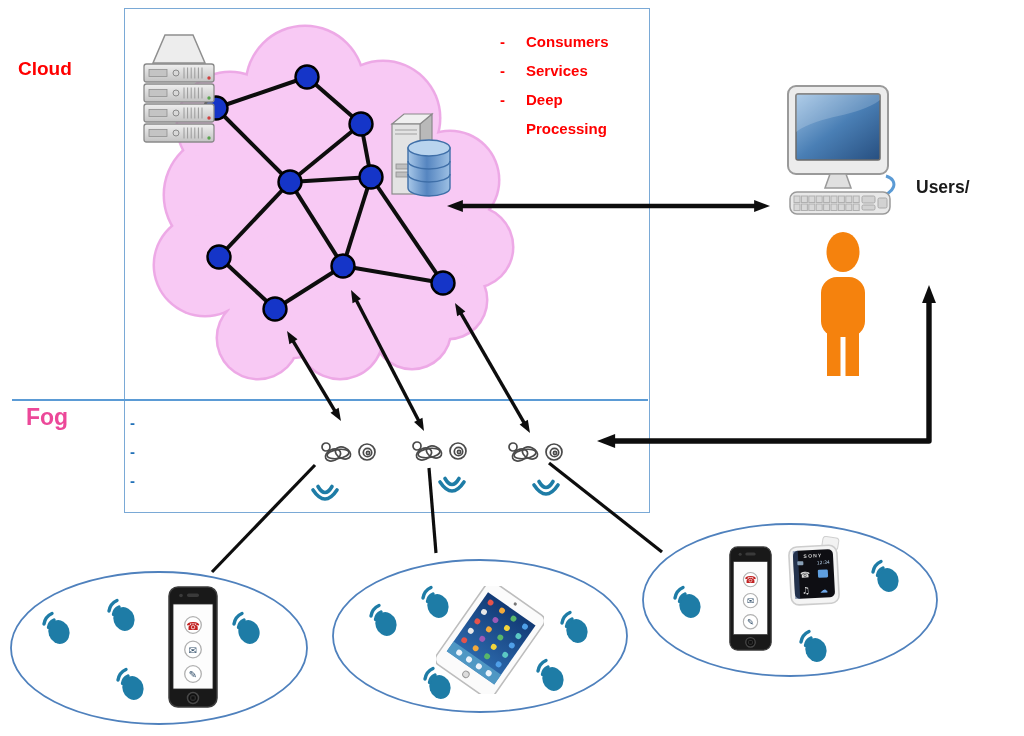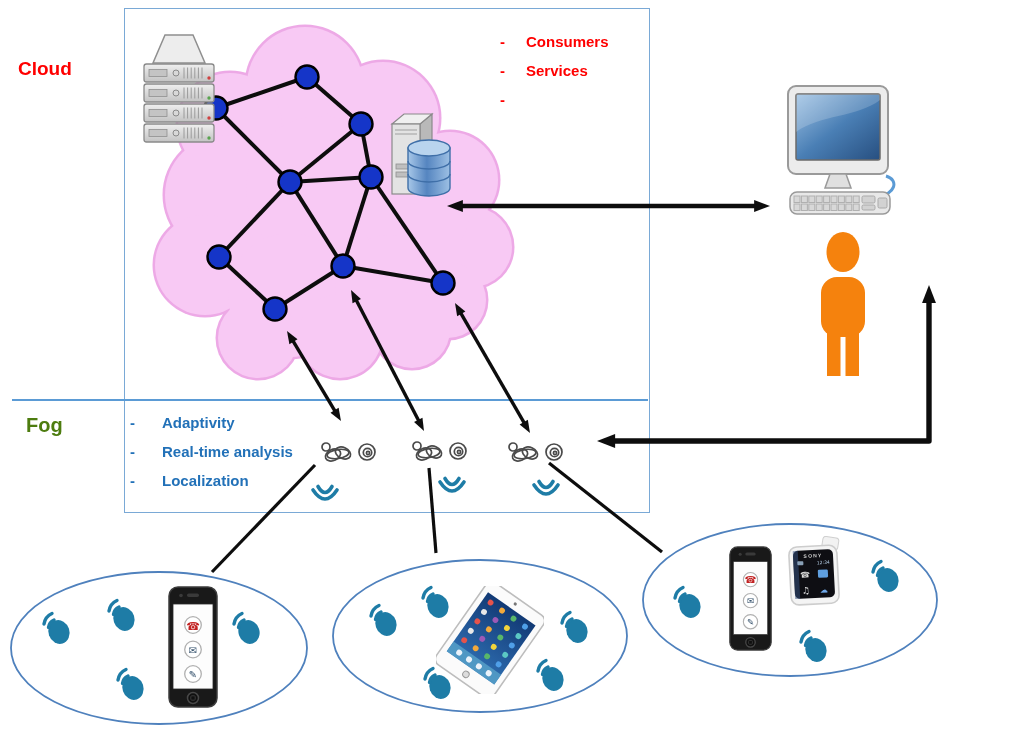--- a/index.html
+++ b/index.html
@@ -5,21 +5,21 @@
   html,body{margin:0;padding:0;background:#fff;}
   .stage{position:relative;width:1024px;height:736px;overflow:hidden;background:#fff;
          font-family:"Liberation Sans",sans-serif;}
   .cloud-box{position:absolute;left:124px;top:8px;width:524px;height:503px;
              border:1.6px solid #7aa9d6;z-index:0;}
   .fog-divider{position:absolute;left:12px;top:399px;width:636px;height:0;
                border-top:2px solid #5b9bd5;z-index:1;}
   #canvas{position:absolute;left:0;top:0;width:1024px;height:736px;z-index:2;}
   .label{position:absolute;z-index:4;font-weight:bold;white-space:nowrap;}
   #cloud-label{left:18px;top:58px;font-size:19px;color:#ff0000;}
-  #fog-label{left:26px;top:414px;font-size:20px;color:#4d7c0f;}
+  #fog-label{left:26px;top:404px;font-size:23px;color:#ec4899;}
   #users-label{left:916px;top:170px;font-size:17.5px;color:#1a1a1a;line-height:35px;}
   .feat{position:absolute;z-index:4;font-weight:bold;font-size:15px;line-height:29px;}
   .feat.red{left:500px;top:27px;color:#ff0000;}
   .feat.blue{left:130px;top:408px;color:#2271b8;}
   .feat-row{display:flex;}
   .feat .dash{width:26px;flex:0 0 auto;}
   .feat.blue .dash{width:32px;}
   .feat.red .ftext{width:100px;}
   .feat.blue .ftext{width:170px;}
   .icon{position:absolute;z-index:3;}
@@ -210,41 +210,40 @@
     <div class="feat-row">
       <span class="dash">-</span>
       <span class="ftext">Consumers</span>
     </div>
     <div class="feat-row">
       <span class="dash">-</span>
       <span class="ftext">Services</span>
     </div>
     <div class="feat-row">
       <span class="dash">-</span>
+      <span class="ftext">Deep Processing</span>
     </div>
   </div>
 
   <div class="label" id="fog-label">Fog</div>
 
   <div class="feat blue">
     <div class="feat-row">
       <span class="dash">-</span>
-      <span class="ftext">Adaptivity</span>
-    </div>
-    <div class="feat-row">
-      <span class="dash">-</span>
-      <span class="ftext">Real-time analysis</span>
-    </div>
-    <div class="feat-row">
-      <span class="dash">-</span>
-      <span class="ftext">Localization</span>
+    </div>
+    <div class="feat-row">
+      <span class="dash">-</span>
+    </div>
+    <div class="feat-row">
+      <span class="dash">-</span>
     </div>
   </div>
 
   <div class="label" id="users-label">
+    <div>Users/</div>
   </div>
 
   <div class="icon" id="icon-server-rack">
     <svg width="76" height="114" viewBox="0 0 76 114">
       <polygon points="24,2 52,2 64,30 12,30" fill="#ededed" stroke="#8f8f8f" stroke-width="1.5"></polygon>
       <g id="rack-units">
           <rect x="3" y="31" width="70" height="18" rx="2.5" fill="url(#rackUnit)" stroke="#8a8a8a" stroke-width="1.3"></rect>
           <rect x="8" y="36.5" width="18" height="7" fill="#c4c4c4" stroke="#909090" stroke-width="0.8"></rect>
           <circle cx="35" cy="40" r="3" fill="#d8d8d8" stroke="#8a8a8a" stroke-width="1"></circle>
           <line x1="43" y1="34.5" x2="43" y2="45.5" stroke="#9a9a9a" stroke-width="1"></line>

